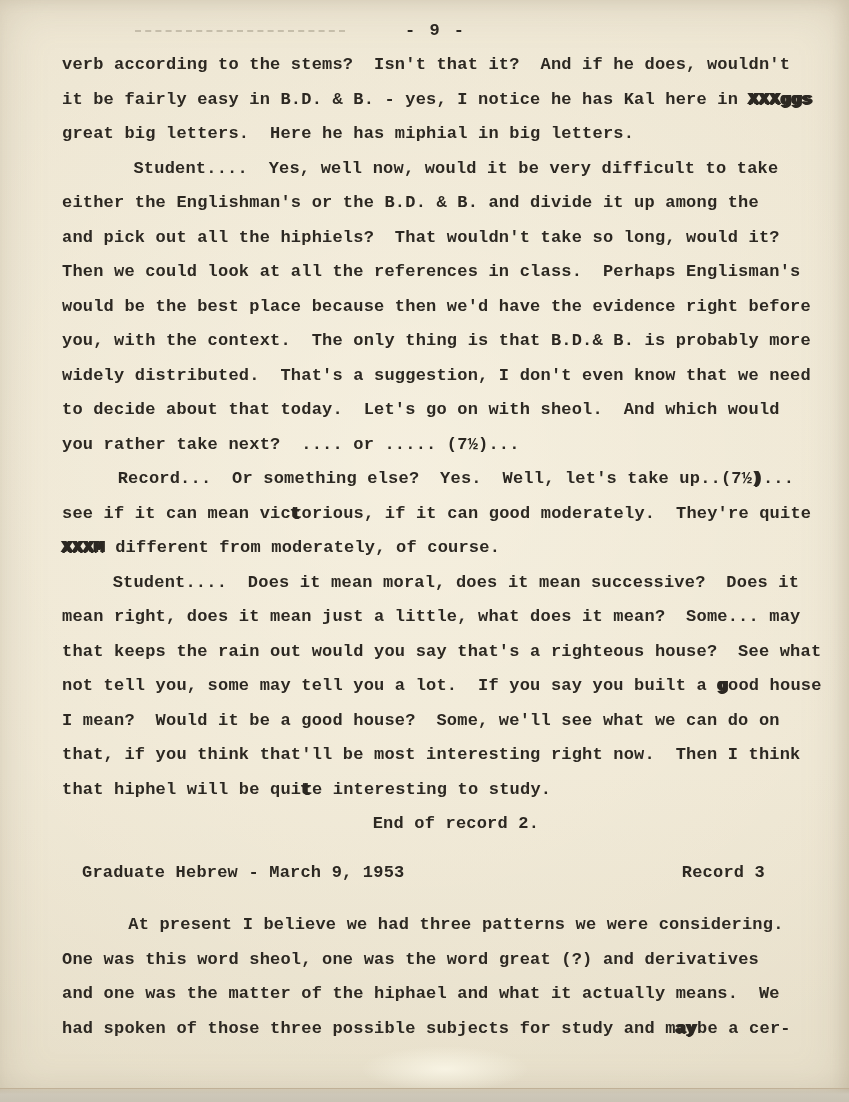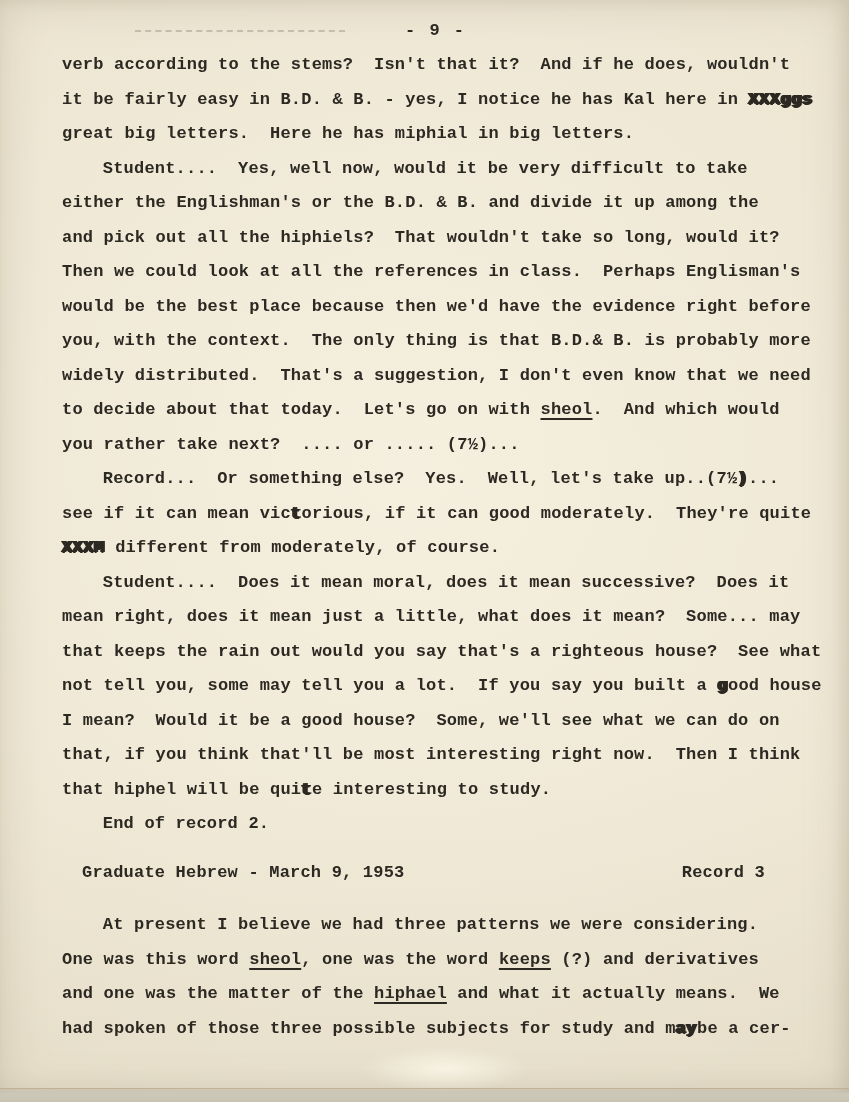--- a/index.html
+++ b/index.html
@@ -22,23 +22,23 @@
   .pagenum{
     height:34px;line-height:34px;
     text-align:center;letter-spacing:2px;
     white-space:pre;
   }
   .line{
     white-space:pre;
     height:34.5px;line-height:34.5px;
     letter-spacing:0.2px;
   }
-  .ind{text-indent:4ch;}
+  .ind{text-indent:4ch;text-align:center;}
   .split{display:flex;justify-content:space-between;padding-right:44px;margin-left:20px;}
-  .u{text-decoration:underline;text-underline-offset:4px;text-decoration-thickness:1.5px;}
+  .u{text-underline-offset:4px;text-decoration-thickness:1.5px;}
   .x{
     text-shadow:1.4px 0 0 currentColor,-1.4px 0 0 currentColor,0 1px 0 currentColor;
     letter-spacing:0.5px;
   }
   .smudge{
     position:absolute;top:30px;left:135px;width:210px;height:0;
     border-top:2px dashed rgba(125,117,98,0.35);
     filter:blur(0.6px);
   }
   .bottom-strip{
@@ -79,20 +79,20 @@
         <div class="line"><span>that keeps the rain out would you say that's a righteous house?  See what</span></div>
         <div class="line"><span>not tell you, some may tell you a lot.  If you say you built a </span><span class="x">g</span><span>ood house</span></div>
         <div class="line"><span>I mean?  Would it be a good house?  Some, we'll see what we can do on</span></div>
         <div class="line"><span>that, if you think that'll be most interesting right now.  Then I think</span></div>
         <div class="line"><span>that hiphel will be qui</span><span class="x">t</span><span>e interesting to study.</span></div>
         <div class="line ind"><span>End of record 2.</span></div>
         <div style="height: 14px;"></div>
         <div class="line split"><span>Graduate Hebrew - March 9, 1953</span><span>Record 3</span></div>
         <div style="height: 18px;"></div>
         <div class="line ind"><span>At present I believe we had three patterns we were considering.</span></div>
-        <div class="line"><span>One was this word </span><span class="u">sheol</span><span>, one was the word </span><span class="u">keeps</span><span> (?) and derivatives</span></div>
+        <div class="line"><span>One was this word </span><span class="u">sheol</span><span>, one was the word </span><span class="u">great</span><span> (?) and derivatives</span></div>
         <div class="line"><span>and one was the matter of the </span><span class="u">hiphael</span><span> and what it actually means.  We</span></div>
         <div class="line"><span>had spoken of those three possible subjects for study and m</span><span class="x">ay</span><span>be a cer-</span></div>
       </div>
   </div>
   <div class="stain"></div>
   <div class="bottom-strip"></div>
 </div>
 
 </body></html>

